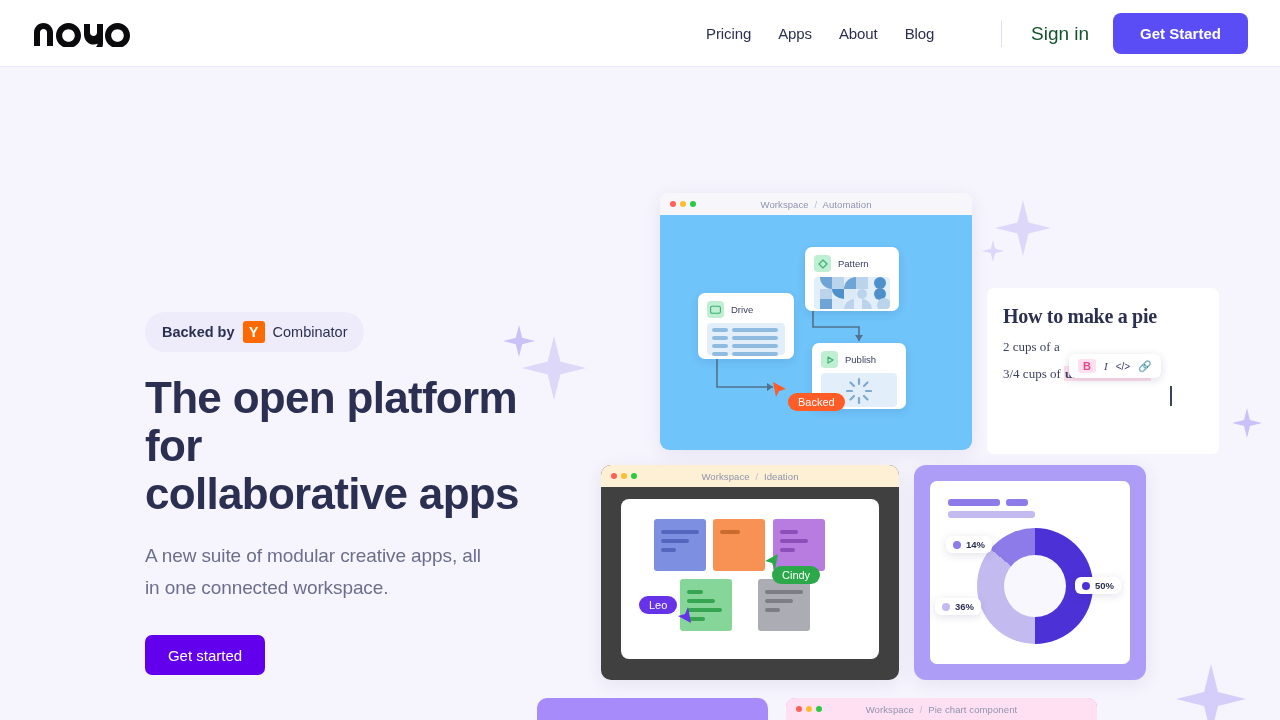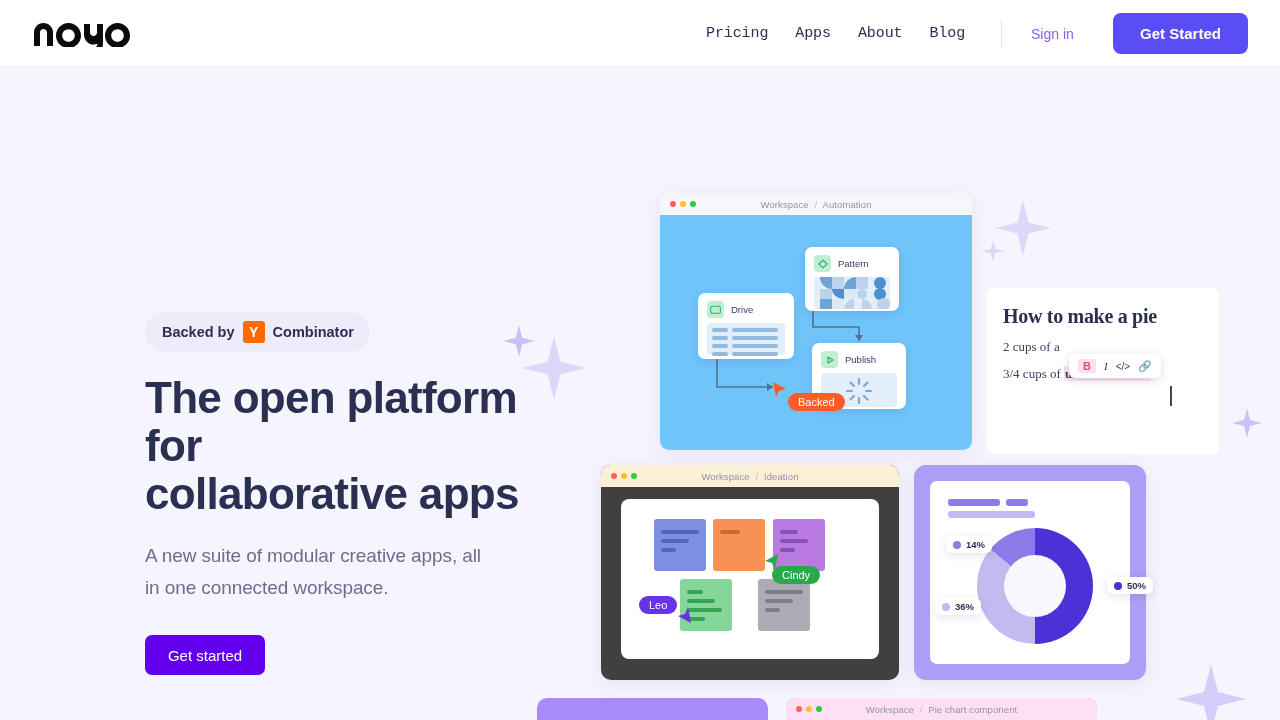--- a/index.html
+++ b/index.html
@@ -23,30 +23,30 @@
     position: absolute; left: 32px; top: 20px;
     height: 28px; display: flex; align-items: center;
   }
   .logo svg { display: block; }
   .nav-links {
     position: absolute; left: 706px; top: 0;
     height: 67px; display: flex; align-items: center; gap: 27px;
   }
   .nav-link {
     font-size: 15px; color: #2B3052; letter-spacing: -.1px;
-    cursor: pointer; white-space: nowrap; font-family: Liberation Mono, monospace;
+    cursor: pointer; white-space: nowrap;
   }
   .nav-divider {
     position: absolute; left: 1001px; top: 20px;
     width: 1px; height: 27px; background: #E2E0F0;
   }
   .signin {
     position: absolute; left: 1031px; top: 0; height: 67px;
     display: flex; align-items: center;
-    font-size: 14px; color: #8b5cf6; cursor: pointer;
+    font-size: 19px; color: #14532d; cursor: pointer;
   }
   .btn-get-started {
     position: absolute; left: 1113px; top: 13px;
     width: 135px; height: 41px;
     background: #5B4DF5; color: #fff;
     border: none; border-radius: 8px;
     font-family: "Liberation Sans", sans-serif;
     font-size: 15px; font-weight: bold;
     cursor: pointer;
     display: flex; align-items: center; justify-content: center;
@@ -59,21 +59,21 @@
     background: #EEEBFB; border-radius: 22px;
     padding: 9px 16px 9px 17px;
     font-size: 14.5px; font-weight: bold; color: #2B3052;
   }
   .yc-badge .yc-square {
     width: 22px; height: 22px; background: #FF6A00;
     border-radius: 3px; color: #fff;
     font-size: 14px; font-weight: bold;
     display: flex; align-items: center; justify-content: center;
   }
-  .yc-badge .yc-word { font-weight: bold; }
+  .yc-badge .yc-word { font-weight: normal; }
   .hero-title {
     margin-top: 22px;
     font-size: 44px; line-height: 48px;
     color: #2B3052; letter-spacing: -.7px;
   }
   .hero-title .bold { font-weight: bold; display: block; }
   .hero-sub {
     margin-top: 22px;
     font-size: 19px; line-height: 32px;
     color: #6B6E8E; letter-spacing: -.1px;
@@ -451,21 +451,21 @@
     <div class="ph-bar" style="left:18px;top:30px;width:87px;height:7px;background:#C3BAF0;"></div>
 
     <div class="donut" style="background: conic-gradient(#4C31D6 0deg 180deg, #C3BAF0 180deg 309.6deg, #8C7BE8 309.6deg 360deg);">
       <div class="donut-hole"></div>
     </div>
 
     <div class="pill" style="left:16px;top:55px;">
       <span class="swatch" style="background:#8C7BE8;"></span>
       <span>14%</span>
     </div>
-    <div class="pill" style="left:145px;top:96px;margin-left:32px;">
+    <div class="pill" style="left:145px;top:96px;">
       <span class="swatch" style="background:#4C31D6;"></span>
       <span>50%</span>
     </div>
     <div class="pill" style="left:5px;top:117px;">
       <span class="swatch" style="background:#C3BAF0;"></span>
       <span>36%</span>
     </div>
   </div>
 </div>
 

